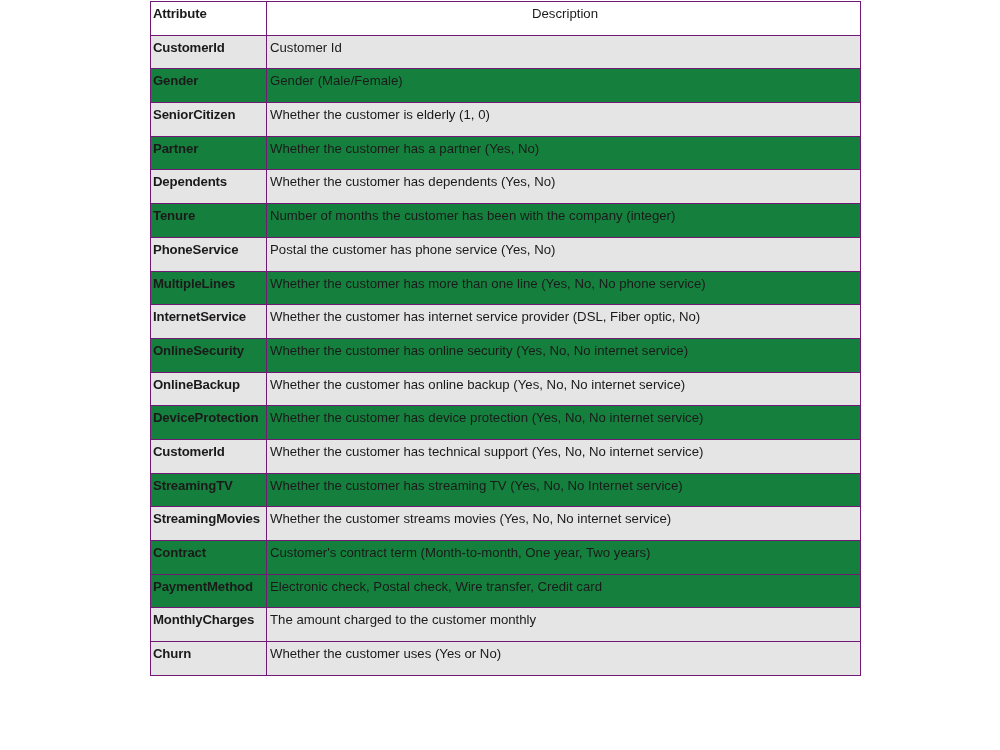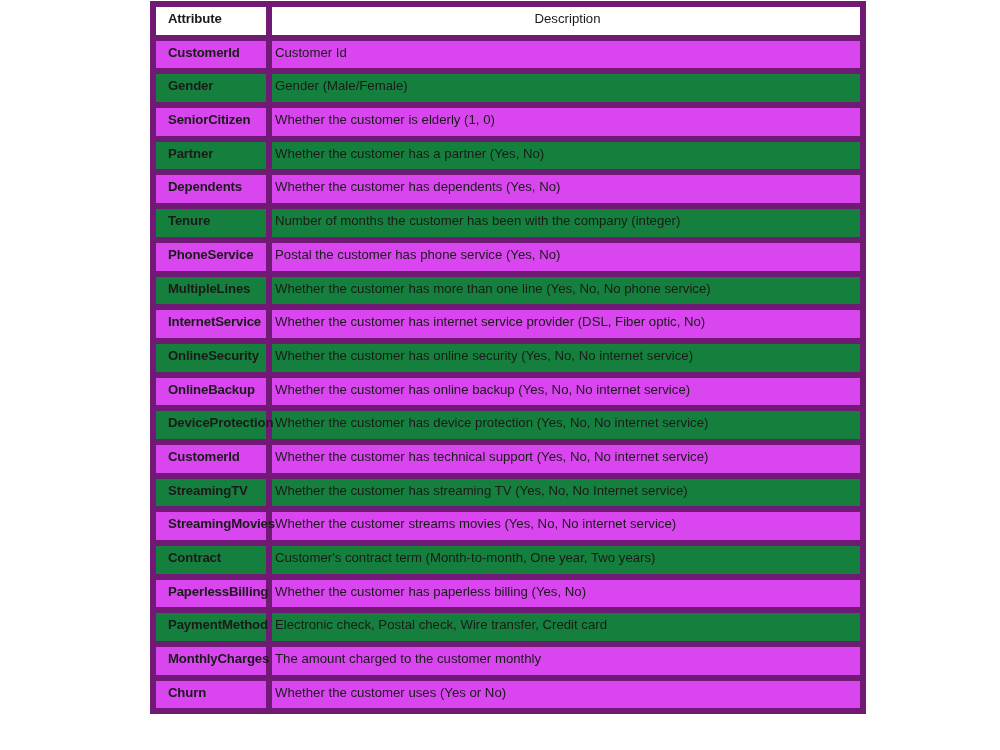--- a/index.html
+++ b/index.html
@@ -36,22 +36,22 @@
 
   #attr-table col.col-attr { width: 116px; }
   #attr-table col.col-desc { width: 594px; }
 
   #attr-table tr {
     height: 33.7px;
   }
 
   #attr-table th,
   #attr-table td {
-    border: 6px solid #701a75;
-    padding: 4px 0 0 12px;
+    border: 1px solid #701a75;
+    padding: 4px 0 0 2px;
     vertical-align: top;
     font-size: 13.2px;
     line-height: 16px;
     white-space: nowrap;
     overflow: visible;
     background-clip: padding-box;
   }
 
   
   #attr-table th.cell-attr,
@@ -67,21 +67,21 @@
     padding-left: 3px;
   }
 
   #attr-table thead th {
     font-weight: bold;
     background: #ffffff;
   }
 
   
   #attr-table tbody tr.row-shaded td {
-    background: #d946ef;
+    background: #e5e5e5;
   }
   #attr-table tbody tr.row-plain td {
     background: #15803d;
   }
 
   
   #attr-table td.cell-attr span,
   #attr-table th.cell-attr span {
     position: relative;
     z-index: 2;
@@ -166,24 +166,20 @@
           <td class="cell-desc"><span>Whether the customer has streaming TV (Yes, No, No Internet service)</span></td>
         </tr>
         <tr class="row-shaded">
           <td class="cell-attr"><span>StreamingMovies</span></td>
           <td class="cell-desc"><span>Whether the customer streams movies (Yes, No, No internet service)</span></td>
         </tr>
         <tr class="row-plain">
           <td class="cell-attr"><span>Contract</span></td>
           <td class="cell-desc"><span>Customer's contract term (Month-to-month, One year, Two years)</span></td>
         </tr>
-        <tr class="row-shaded">
-          <td class="cell-attr"><span>PaperlessBilling</span></td>
-          <td class="cell-desc"><span>Whether the customer has paperless billing (Yes, No)</span></td>
-        </tr>
         <tr class="row-plain">
           <td class="cell-attr"><span>PaymentMethod</span></td>
           <td class="cell-desc"><span>Electronic check, Postal check, Wire transfer, Credit card</span></td>
         </tr>
         <tr class="row-shaded">
           <td class="cell-attr"><span>MonthlyCharges</span></td>
           <td class="cell-desc"><span>The amount charged to the customer monthly</span></td>
         </tr>
         <tr class="row-shaded">
           <td class="cell-attr"><span>Churn</span></td>

